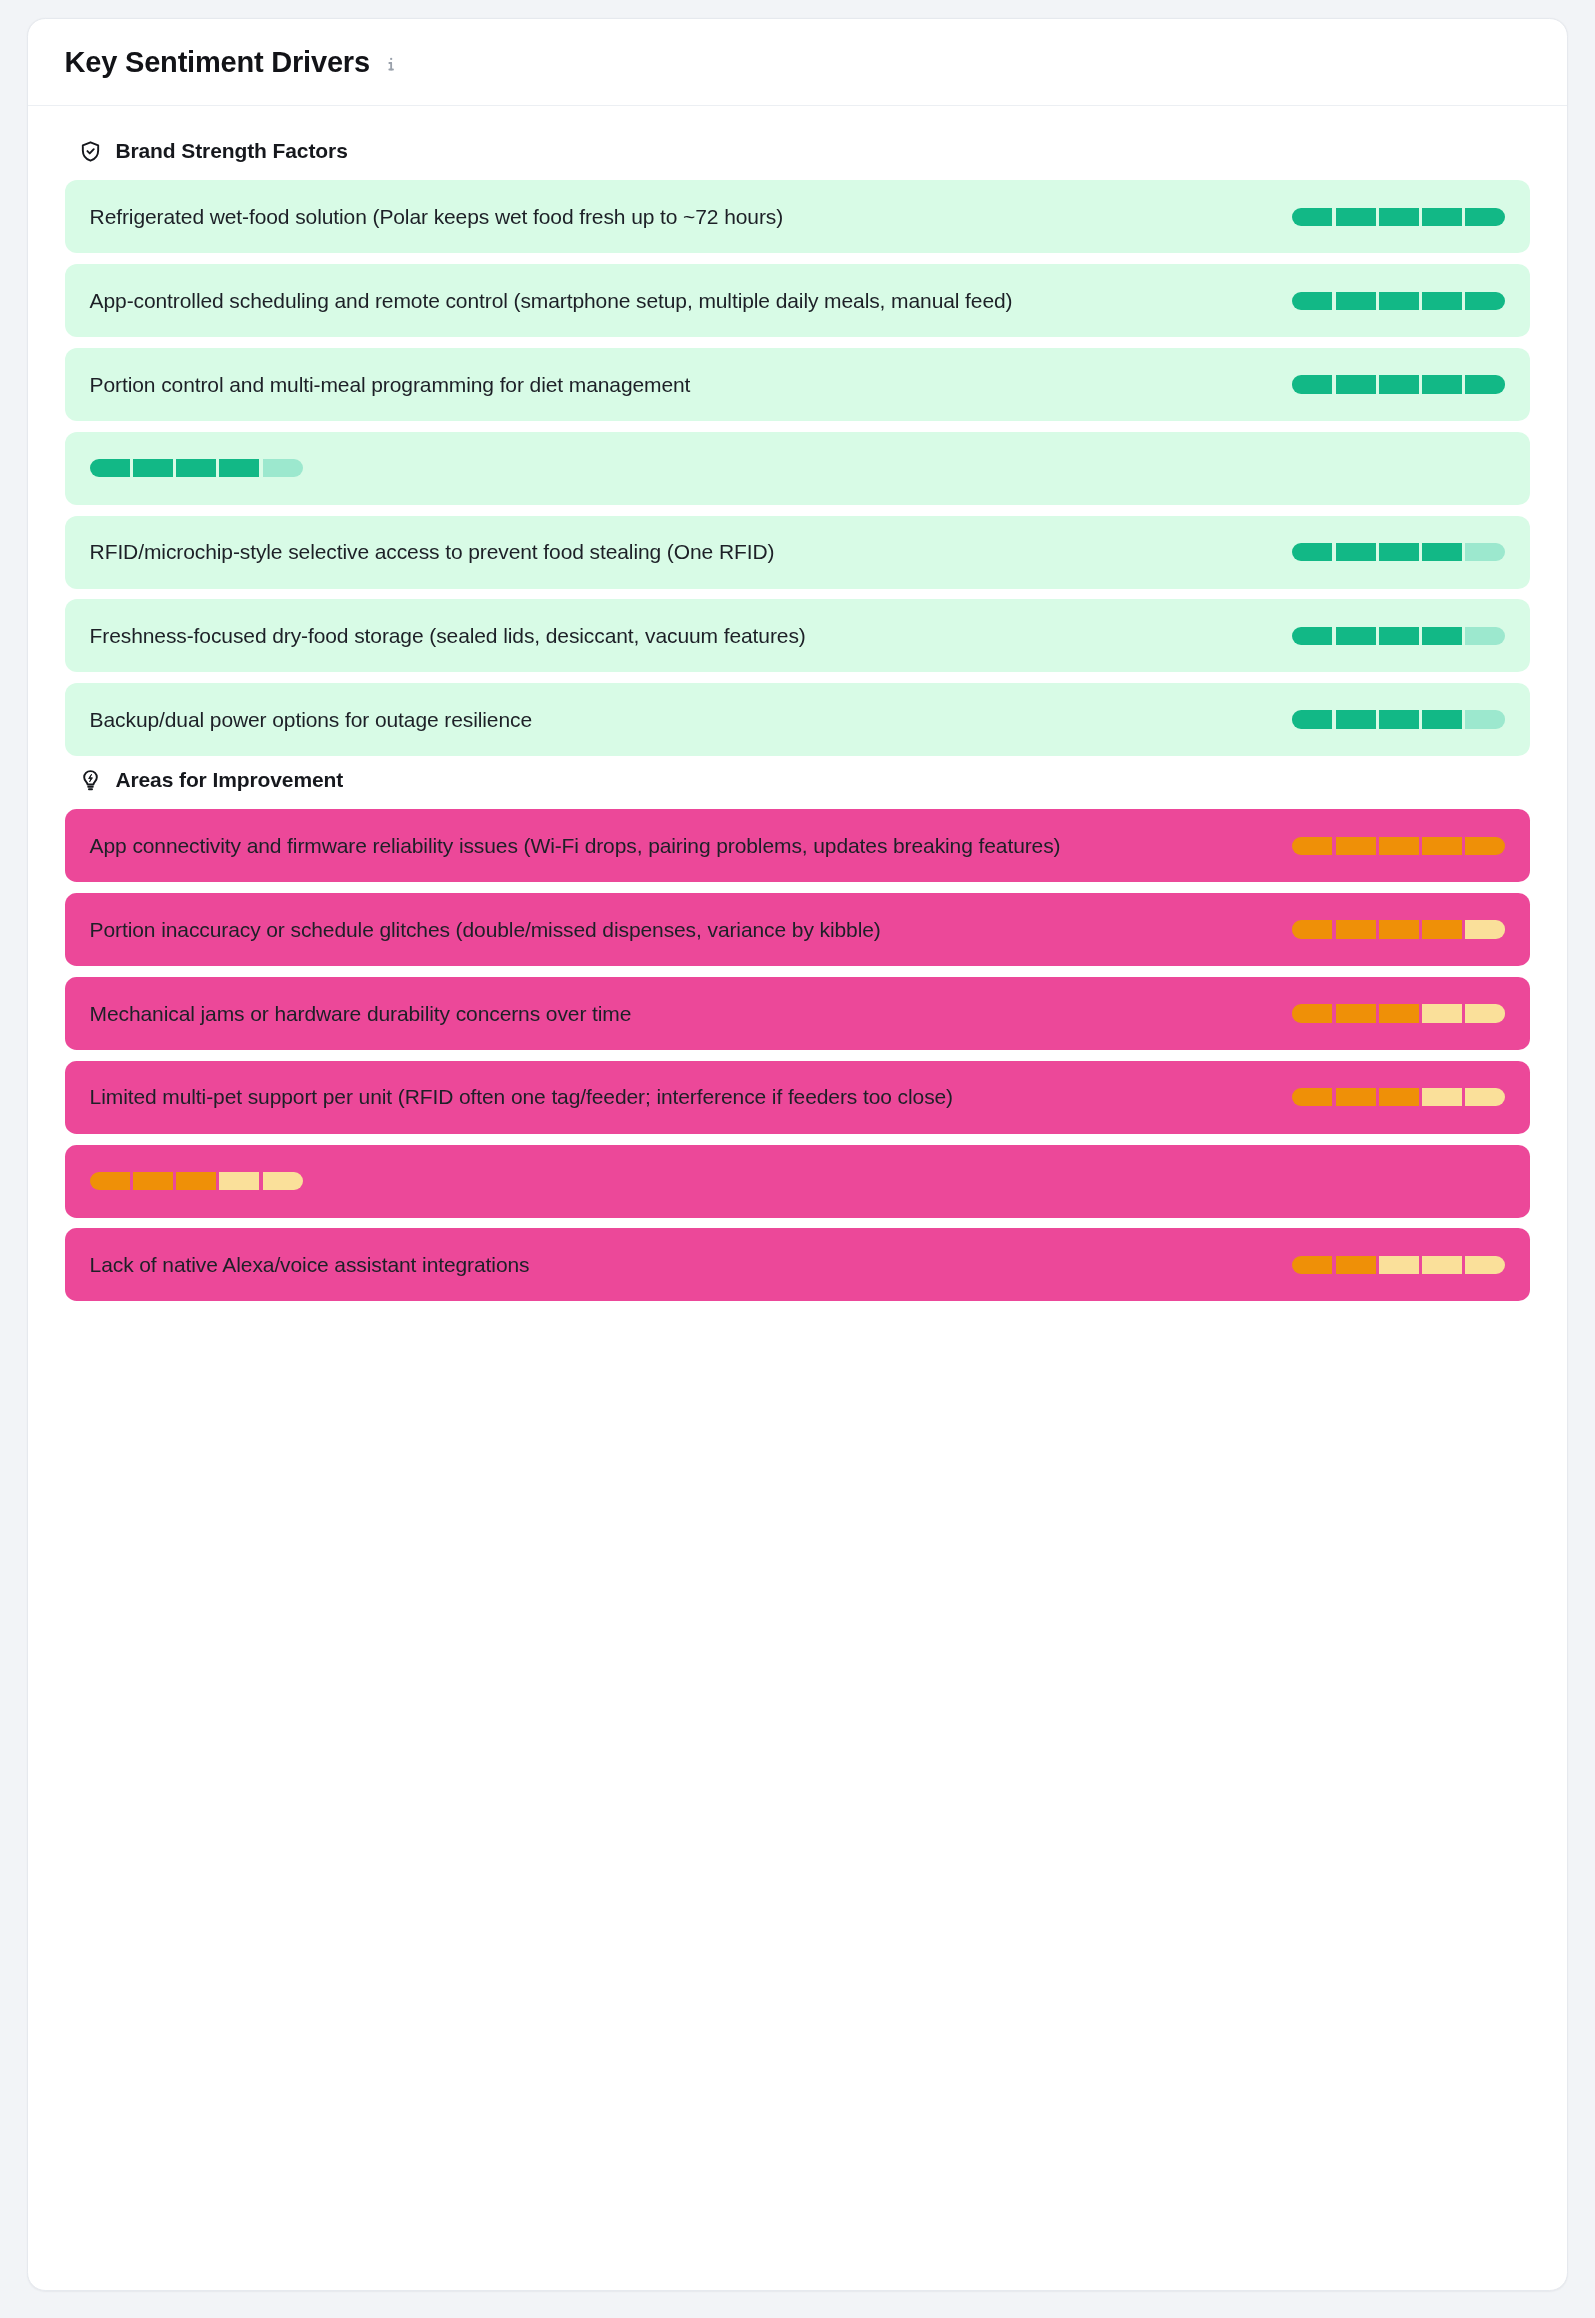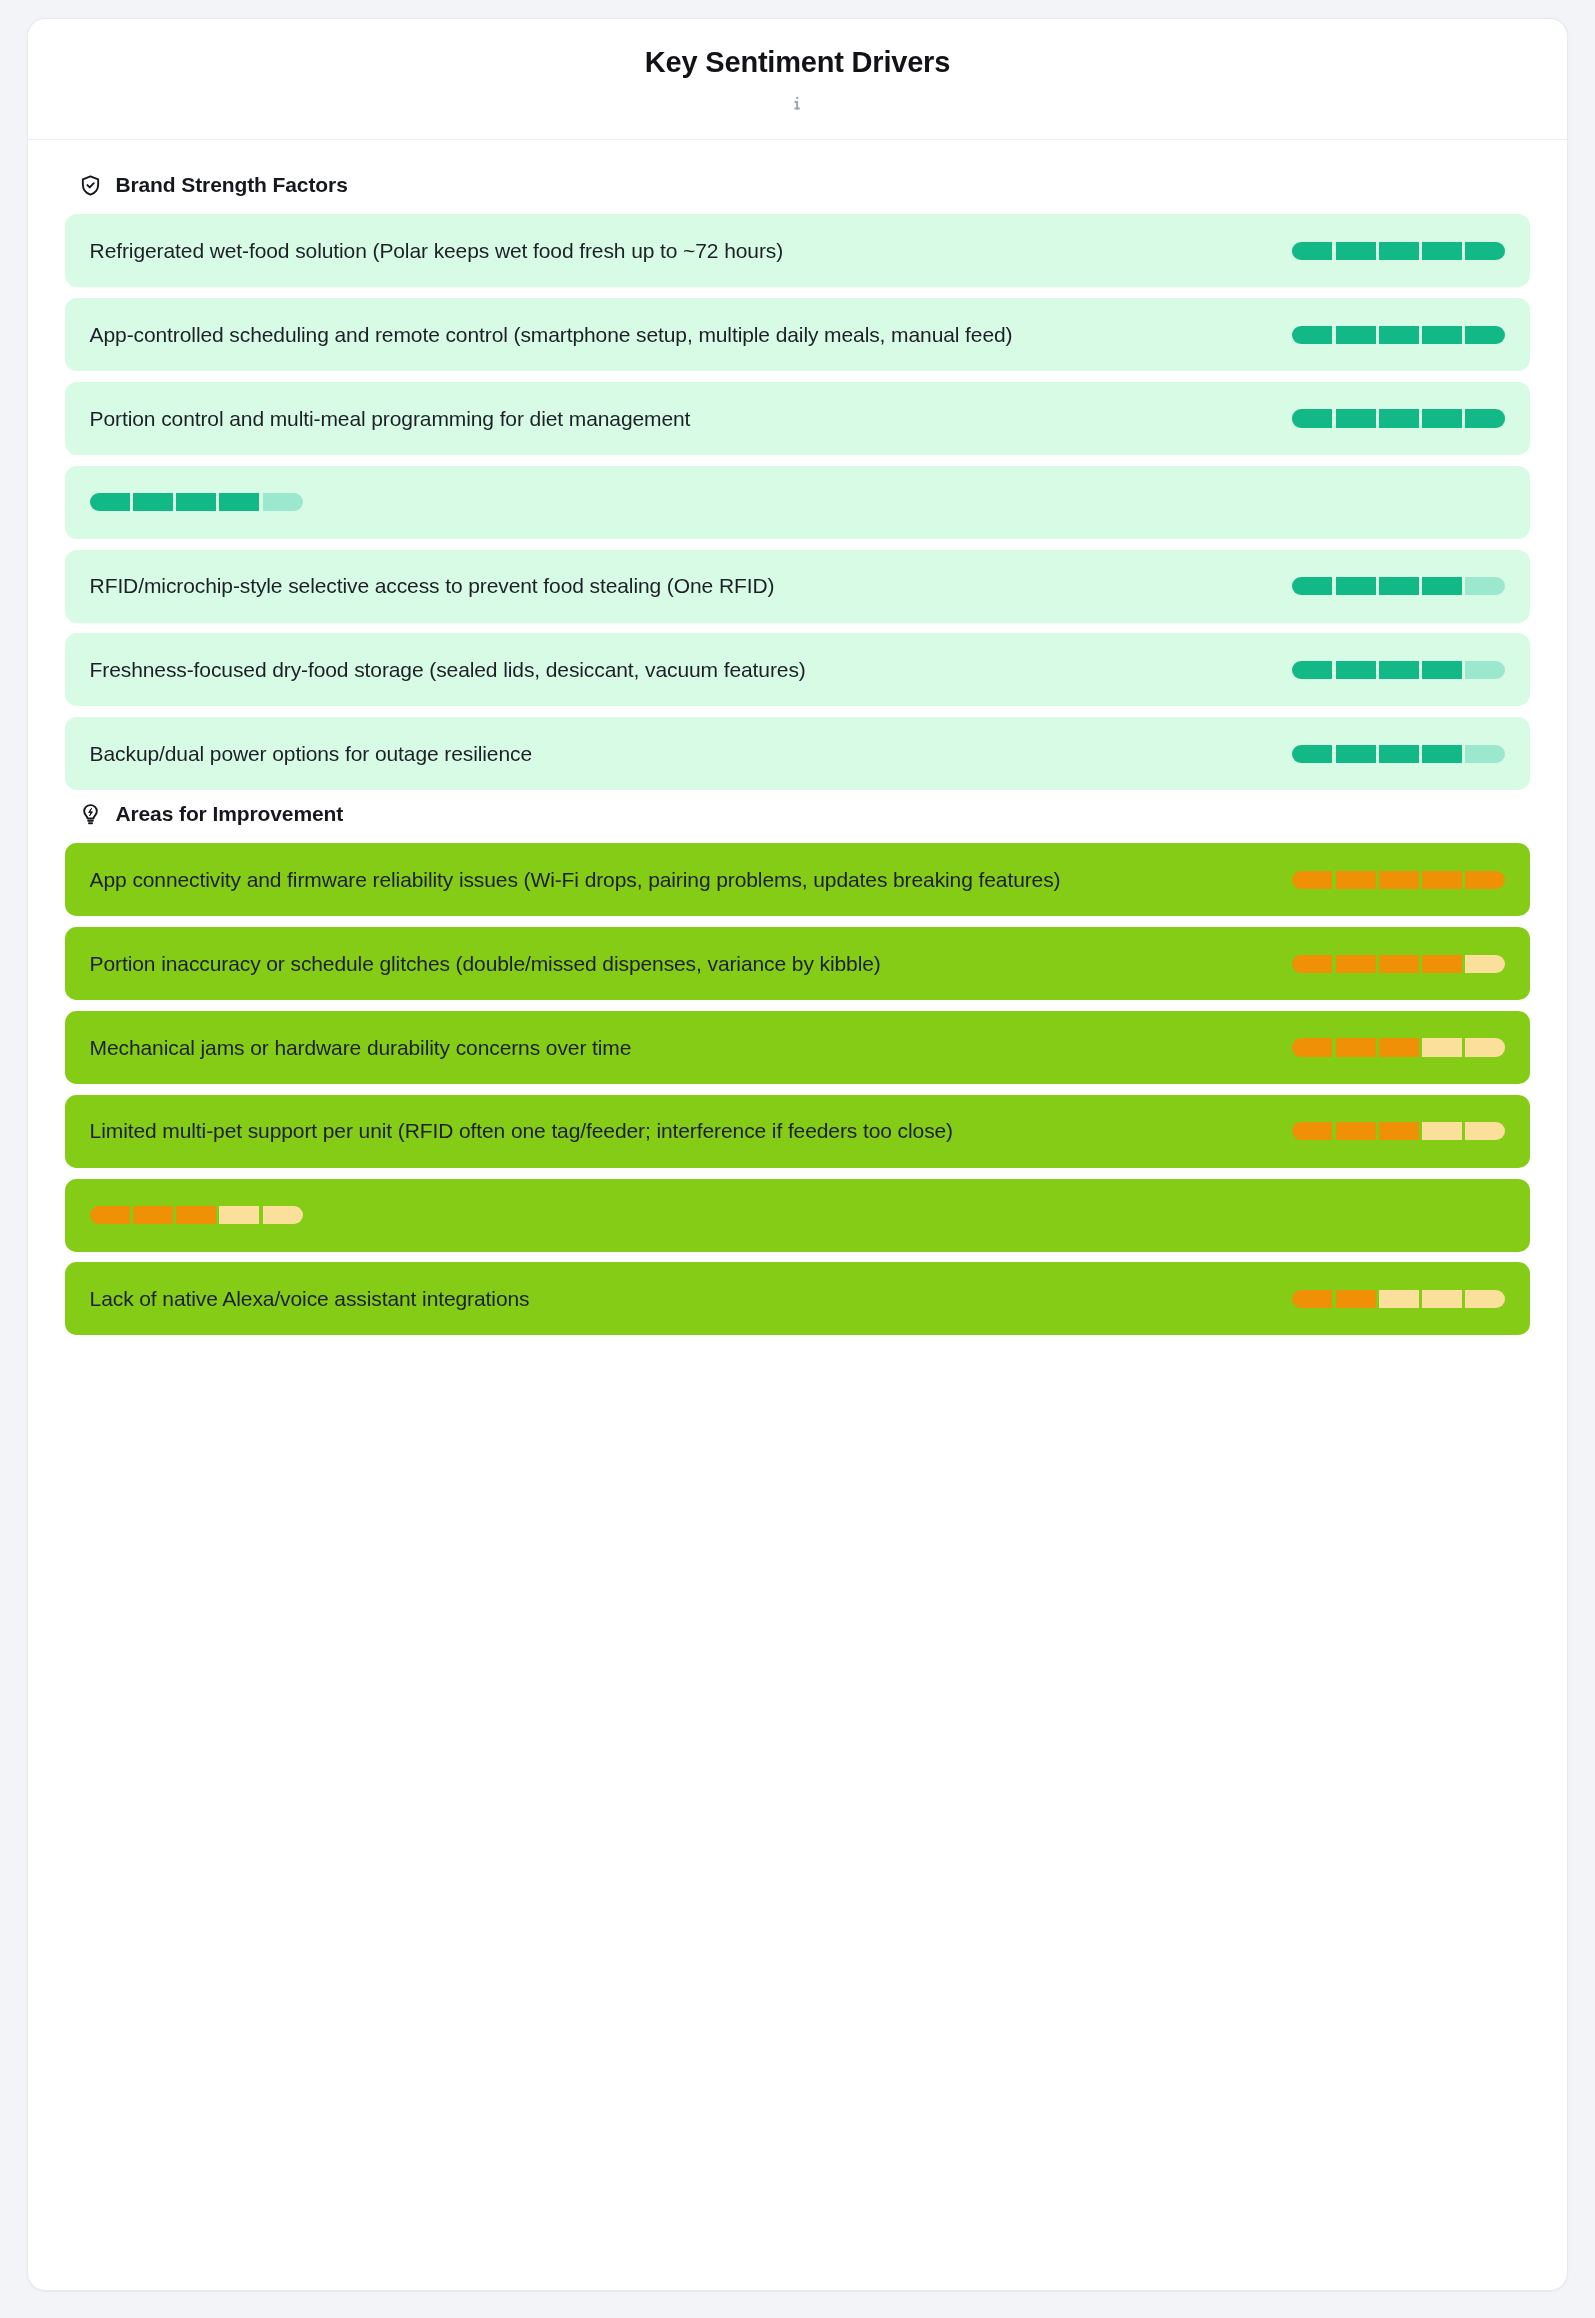--- a/index.html
+++ b/index.html
@@ -28,21 +28,20 @@
     height: 100%;
   }
 
   
   .card-header {
     display: flex;
     align-items: center;
     gap: 11.6px;
     padding: 27.4px 37px 26px 37px;
     border-bottom: 0.8px solid #eceff3;
-    flex-direction: column;
   }
   .card-title {
     font-size: 29px;
     font-weight: 700;
     color: #121317;
     letter-spacing: -0.2px;
     line-height: 1.1;
   }
   .info-icon {
     display: inline-flex;
@@ -93,21 +92,21 @@
     display: flex;
     align-items: center;
     justify-content: space-between;
     gap: 25px;
     border-radius: 11.6px;
     padding: 18.3px 25px 18.3px 25px;
     margin-bottom: 10.8px;
     min-height: 73px;
   }
   .row.pos { background: #d8fbe6; border-radius: 12px; }
-  .row.neg { background: #84cc16; }
+  .row.neg { background: #ec4899; }
 
   .row-text {
     font-size: 21px;
     line-height: 1.42;
     color: #1d2027;
     max-width: 1126px;
     letter-spacing: -0.1px;
   }
 
   .meter {

